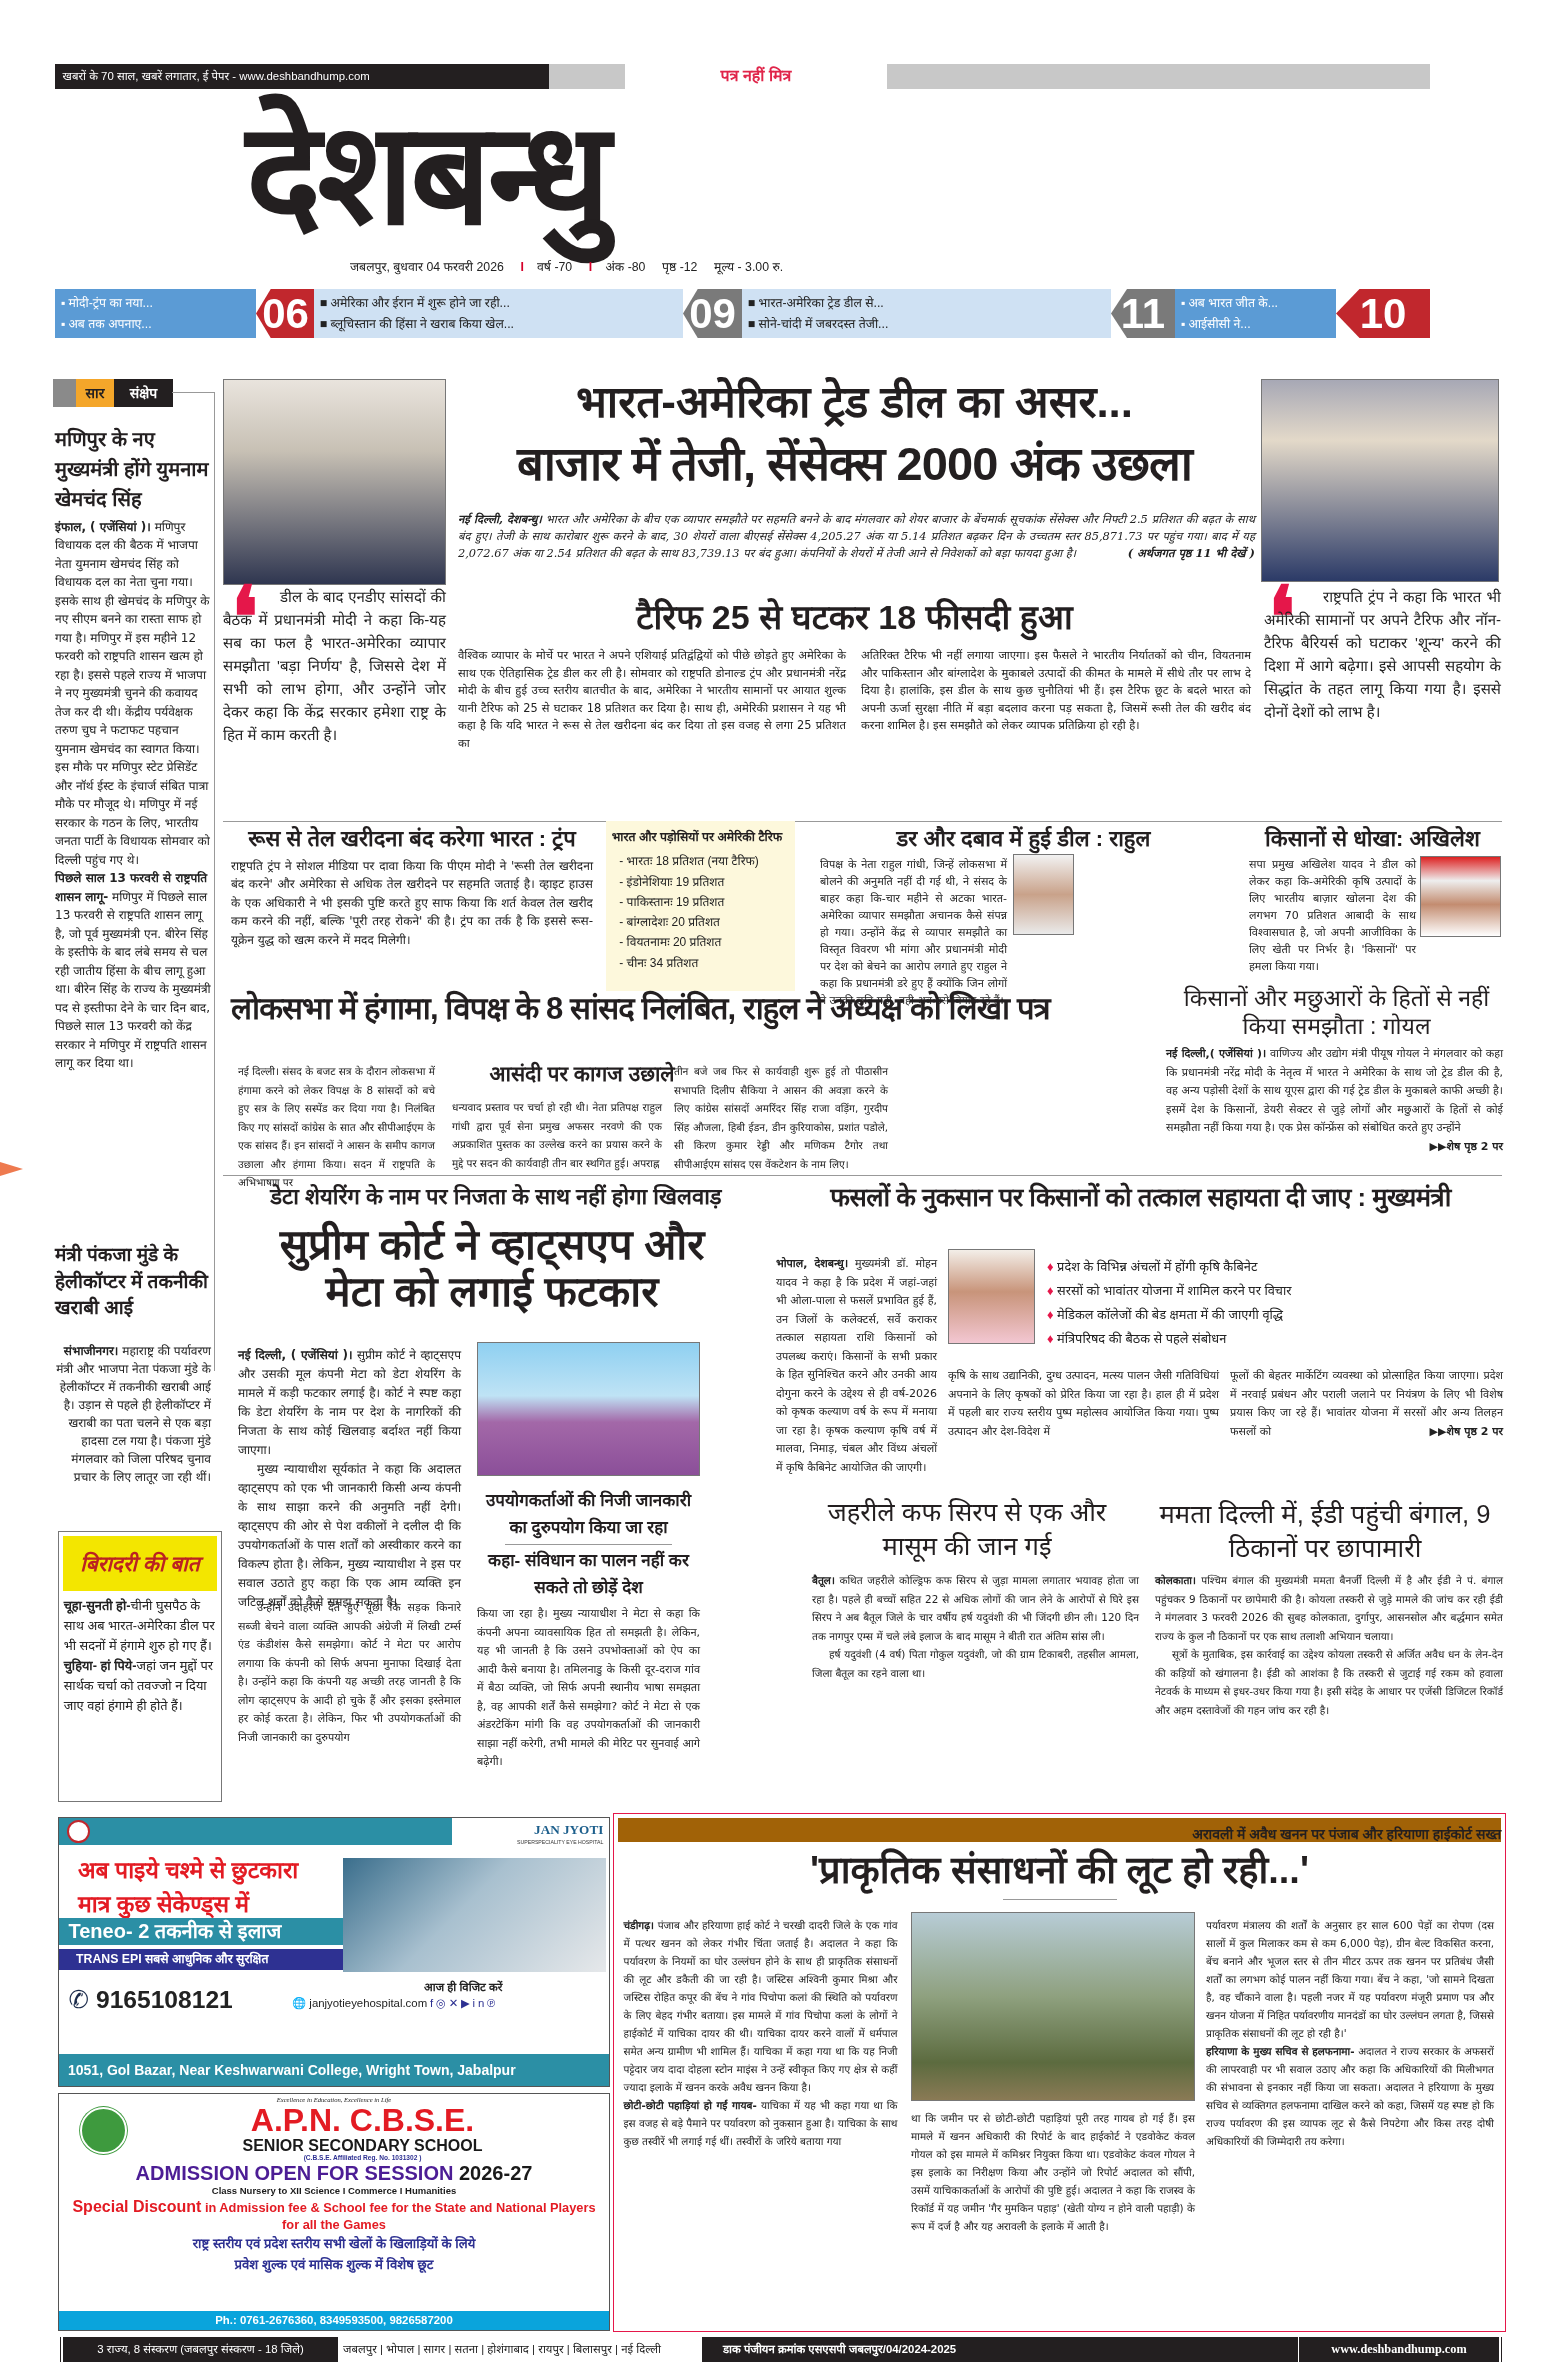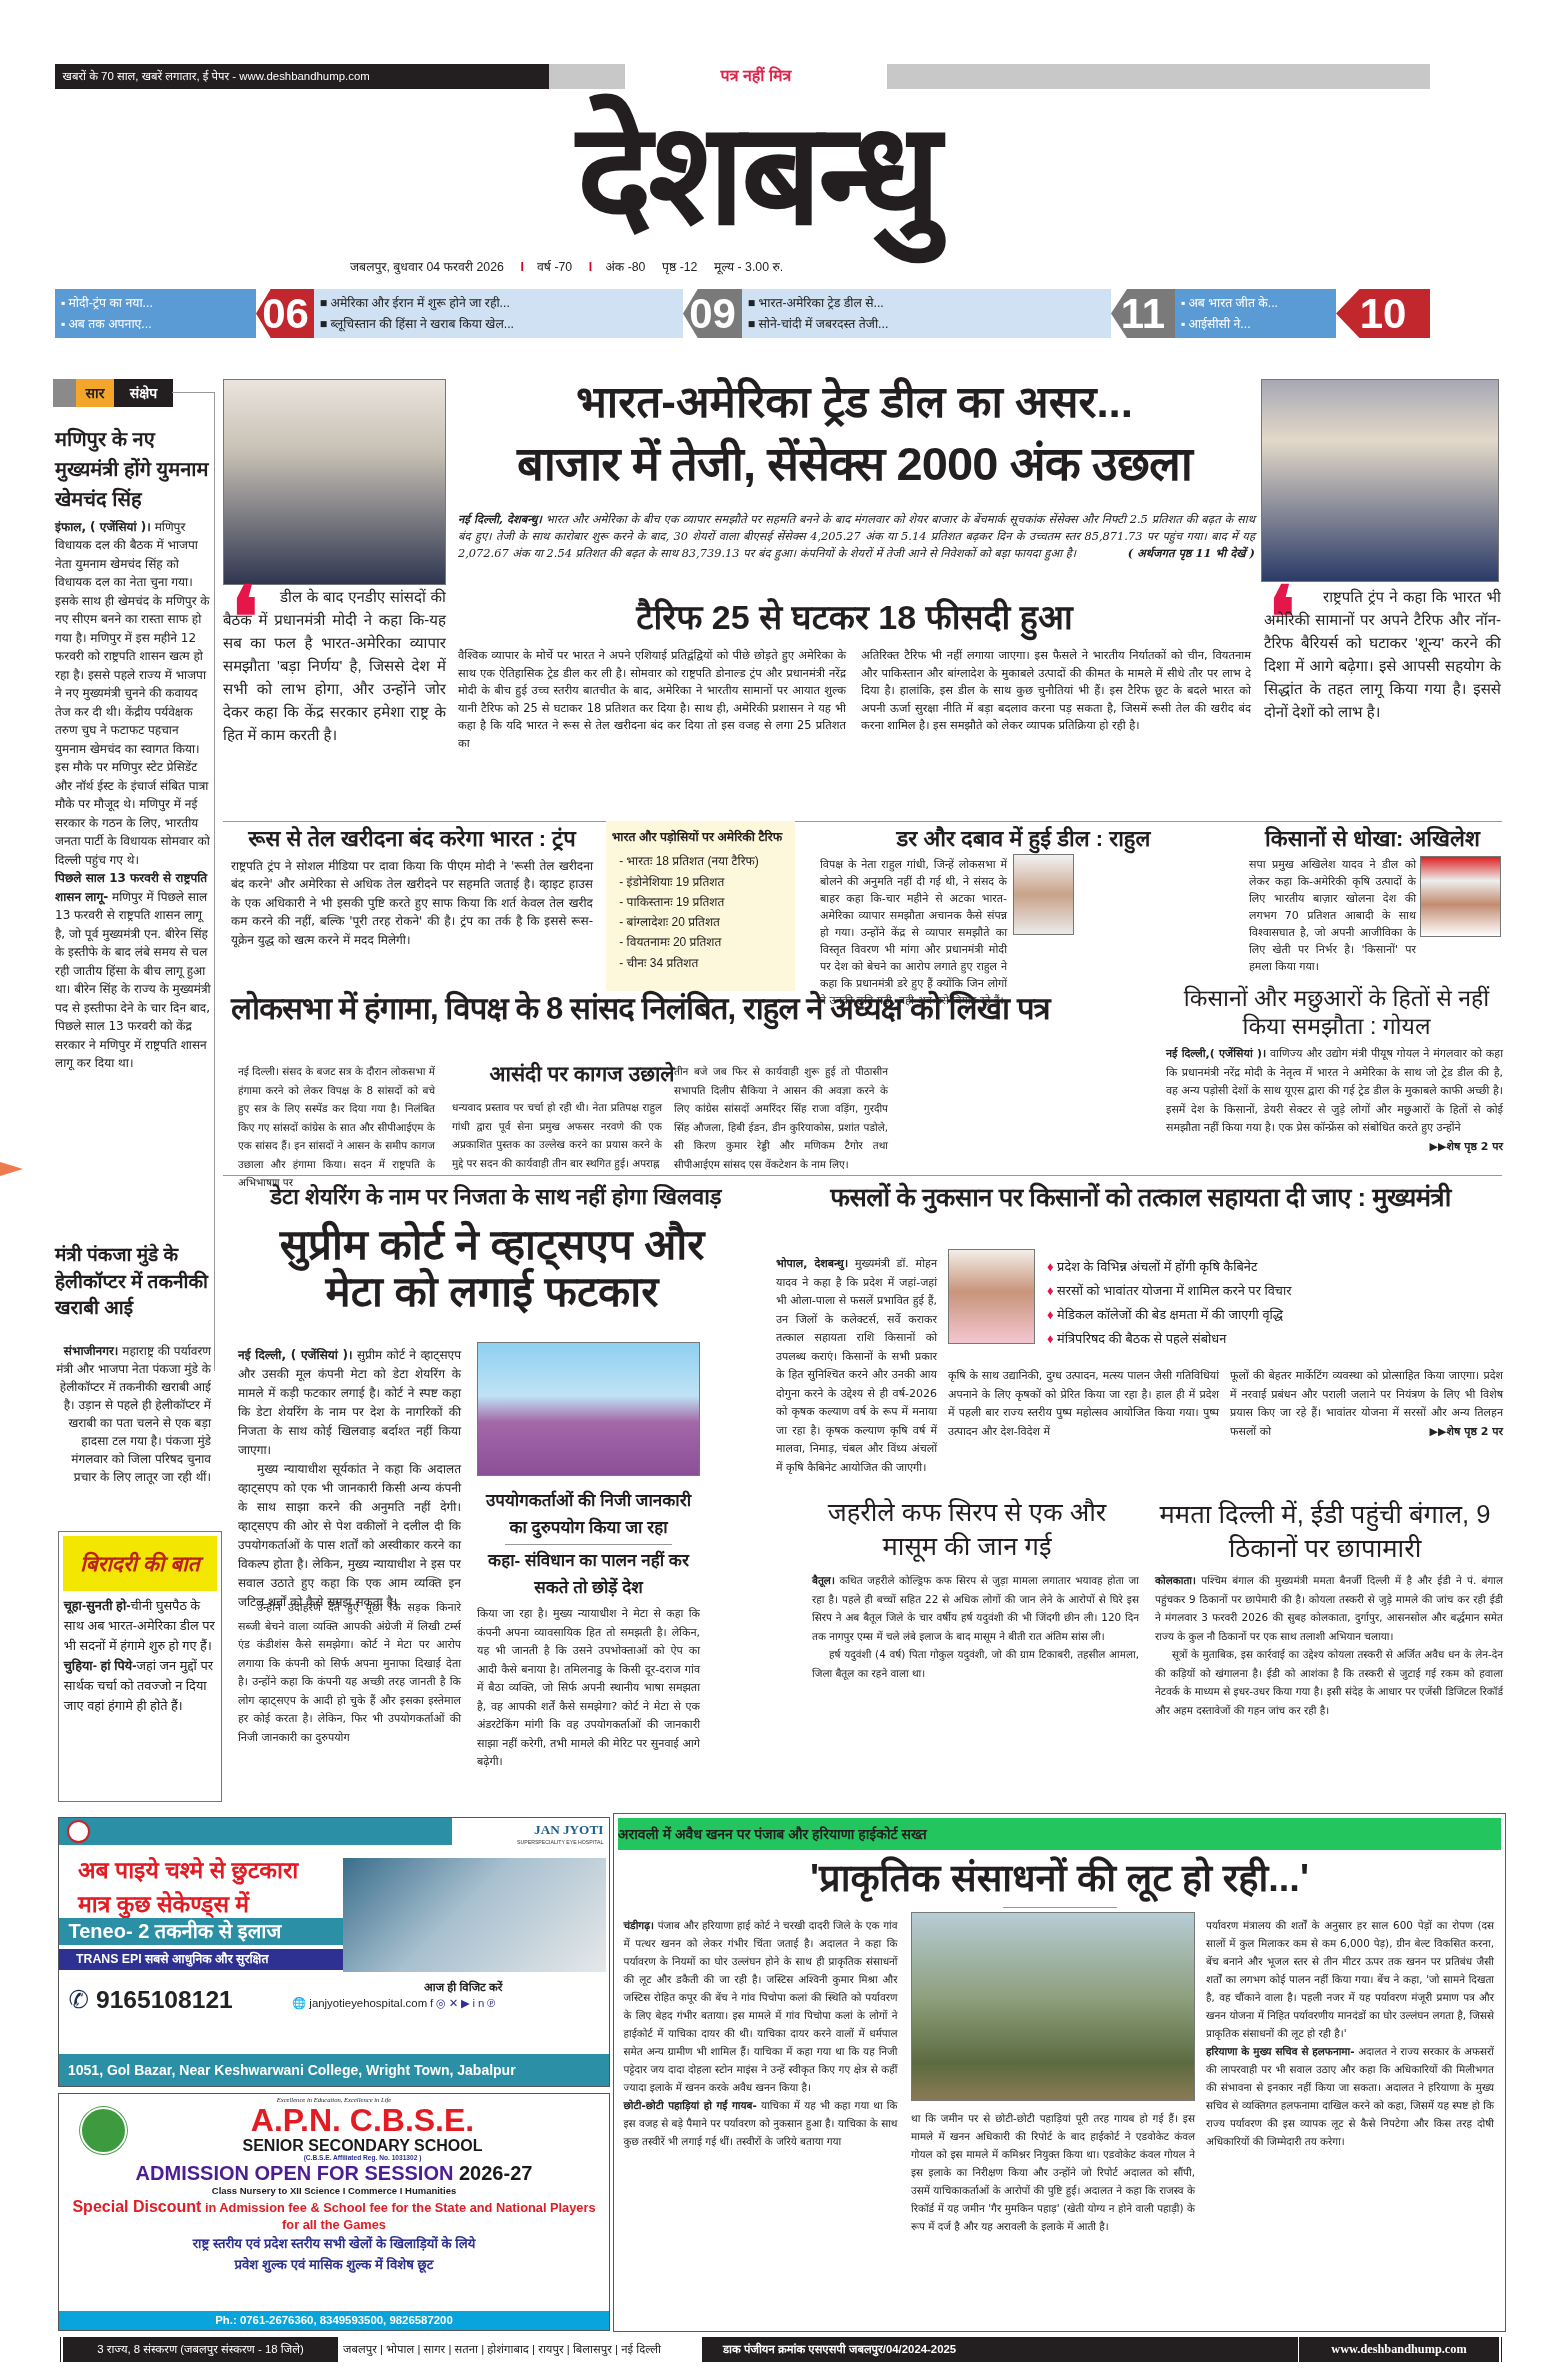--- a/index.html
+++ b/index.html
@@ -3,21 +3,21 @@
 <meta charset="utf-8">
 <style>
 *{box-sizing:border-box;margin:0;padding:0}
 body{width:1555px;height:2369px;background:#fff;font-family:"Liberation Sans","DejaVu Sans",sans-serif;color:#1a1a1a;position:relative;overflow:hidden}
 .abs{position:absolute}
 .body{font-family:"DejaVu Sans",sans-serif;font-size:12px;line-height:18px;text-align:justify;color:#222}
 .topblack{left:55px;top:64px;width:494px;height:24.6px;background:#231f20;color:#fff;font-size:11.4px;line-height:24.6px;padding-left:7.6px}
 .topgrey1{left:549px;top:64px;width:76px;height:24.6px;background:#c8c8c8}
 .topgrey2{left:887px;top:64px;width:543px;height:24.6px;background:#c8c8c8}
 .slogan{left:625px;top:62px;width:262px;height:28px;text-align:center;color:#e0254a;font-size:16px;font-weight:bold;line-height:28px}
-.masthead{left:246px;top:93px;width:1022px;height:161px;text-align:center;font-size:142px;line-height:161px;font-weight:bold;color:#231f20;letter-spacing:-3.8px;font-family:"DejaVu Sans",sans-serif}
+.masthead{left:246px;top:93px;width:1022px;height:161px;text-align:left;font-size:142px;line-height:161px;font-weight:bold;color:#231f20;letter-spacing:-3.8px;font-family:"DejaVu Sans",sans-serif}
 .dateline{left:350px;top:256px;width:662px;height:23px;font-size:12.3px;line-height:23px;color:#222}
 .dateline span{margin-right:13.2px}
 .dateline .sep{color:#d6002a;font-weight:bold}
 
 .teaser{top:289px;height:49px}
 .tblue{background:#5b9bd5;color:#fff}
 .tlight{background:#cfe1f3;color:#222}
 .tnum{color:#fff;font-size:42px;font-weight:bold;text-align:center;line-height:49px;font-family:"Liberation Sans",sans-serif}
 .titem{font-size:12.3px;line-height:21px;padding:3.8px 5.7px}
 
@@ -228,21 +228,21 @@
   <div style="font-weight:bold;font-size:6.6px;color:#2e3192;margin-left:57px">(C.B.S.E. Affiliated Reg. No. 1031302 )</div>
   <div style="font-size:20px;line-height:24.6px;font-weight:bold"><span style="color:#4c1d95">ADMISSION OPEN FOR SESSION</span> <span>2026-27</span></div>
   <div style="font-weight:bold;font-size:9.5px">Class Nursery to XII  Science I Commerce I Humanities</div>
   <div style="color:#e31b23;font-weight:bold;font-size:12.8px;line-height:17px;padding:0 13.2px;margin-top:1.9px"><span style="font-size:16px">Special Discount</span> <span>in Admission fee &amp; School fee for the State and National Players for all the Games</span></div>
   <div style="color:#2e3192;font-weight:bold;font-size:13.2px;line-height:21px">राष्ट्र स्तरीय एवं प्रदेश स्तरीय सभी खेलों के खिलाड़ियों के लिये</div>
   <div style="color:#2e3192;font-weight:bold;font-size:13.2px;line-height:21px">प्रवेश शुल्क एवं मासिक शुल्क में  विशेष छूट</div>
   <div style="position:absolute;left:0;bottom:0;width:100%;height:19px;background:#0aa4dc;color:#fff;font-weight:bold;font-size:11.4px;line-height:19px">Ph.: 0761-2676360, 8349593500, 9826587200</div>
 </div>
 
 <div class="abs" style="left:613px;top:1813px;width:893px;height:519px;border:1.9px solid #e5174a">
-  <div style="margin:3.8px 3.8px 0 3.8px;height:32px;background:#22c55e;text-align:left;font-size:14px;line-height:32px;font-weight:bold;color:#231f20">अरावली में अवैध खनन पर पंजाब और हरियाणा हाईकोर्ट सख्त</div>
+  <div style="margin:3.8px 3.8px 0 3.8px;height:24px;background:#a16207;text-align:right;font-size:14px;line-height:32px;font-weight:bold;color:#231f20">अरावली में अवैध खनन पर पंजाब और हरियाणा हाईकोर्ट सख्त</div>
   <div style="text-align:center;font-size:38px;line-height:57px;font-weight:bold;color:#231f20">'प्राकृतिक संसाधनों की लूट हो रही...'</div>
   <div style="margin:0 auto;width:114px;height:0.9px;background:#999"></div>
   <div class="body" style="position:absolute;left:9.5px;top:102px;width:274px;font-size:10.4px;line-height:18px">
     <b>चंडीगढ़।</b> <span>पंजाब और हरियाणा हाई कोर्ट ने चरखी दादरी जिले के एक गांव में पत्थर खनन को लेकर गंभीर चिंता जताई है। अदालत ने कहा कि पर्यावरण के नियमों का घोर उल्लंघन होने के साथ ही प्राकृतिक संसाधनों की लूट और डकैती की जा रही है। जस्टिस अश्विनी कुमार मिश्रा और जस्टिस रोहित कपूर की बेंच ने गांव पिचोपा कलां की स्थिति को पर्यावरण के लिए बेहद गंभीर बताया। इस मामले में गांव पिचोपा कलां के लोगों ने हाईकोर्ट में याचिका दायर की थी। याचिका दायर करने वालों में धर्मपाल समेत अन्य ग्रामीण भी शामिल हैं। याचिका में कहा गया था कि यह निजी पट्टेदार जय दादा दोहला स्टोन माइंस ने उन्हें स्वीकृत किए गए क्षेत्र से कहीं ज्यादा इलाके में खनन करके अवैध खनन किया है।</span>
     <div><b>छोटी-छोटी पहाड़ियां हो गईं गायब-</b> <span>याचिका में यह भी कहा गया था कि इस वजह से बड़े पैमाने पर पर्यावरण को नुकसान हुआ है। याचिका के साथ कुछ तस्वीरें भी लगाई गई थीं। तस्वीरों के जरिये बताया गया</span></div>
   </div>
   <div class="photo" style="position:absolute;left:297px;top:98px;width:284px;height:189px;background:linear-gradient(180deg,#b7ccd6 0%,#8ea07e 45%,#5c6b3f 80%,#8a7a55 100%)"></div>
   <div class="body" style="position:absolute;left:297px;top:295px;width:284px;font-size:10.4px;line-height:18px">था कि जमीन पर से छोटी-छोटी पहाड़ियां पूरी तरह गायब हो गई हैं। इस मामले में खनन अधिकारी की रिपोर्ट के बाद हाईकोर्ट ने एडवोकेट कंवल गोयल को इस मामले में कमिश्नर नियुक्त किया था। एडवोकेट कंवल गोयल ने इस इलाके का निरीक्षण किया और उन्होंने जो रिपोर्ट अदालत को सौंपी, उसमें याचिकाकर्ताओं के आरोपों की पुष्टि हुई। अदालत ने कहा कि राजस्व के रिकॉर्ड में यह जमीन 'गैर मुमकिन पहाड़' (खेती योग्य न होने वाली पहाड़ी) के रूप में दर्ज है और यह अरावली के इलाके में आती है।</div>
   <div class="body" style="position:absolute;left:592px;top:102px;width:288px;font-size:10.4px;line-height:18px">
     <span>पर्यावरण मंत्रालय की शर्तों के अनुसार हर साल 600 पेड़ों का रोपण (दस सालों में कुल मिलाकर कम से कम 6,000 पेड़), ग्रीन बेल्ट विकसित करना, बेंच बनाने और भूजल स्तर से तीन मीटर ऊपर तक खनन पर प्रतिबंध जैसी शर्तों का लगभग कोई पालन नहीं किया गया। बेंच ने कहा, 'जो सामने दिखता है, वह चौंकाने वाला है। पहली नजर में यह पर्यावरण मंजूरी प्रमाण पत्र और खनन योजना में निहित पर्यावरणीय मानदंडों का घोर उल्लंघन लगता है, जिससे प्राकृतिक संसाधनों की लूट हो रही है।'</span>

